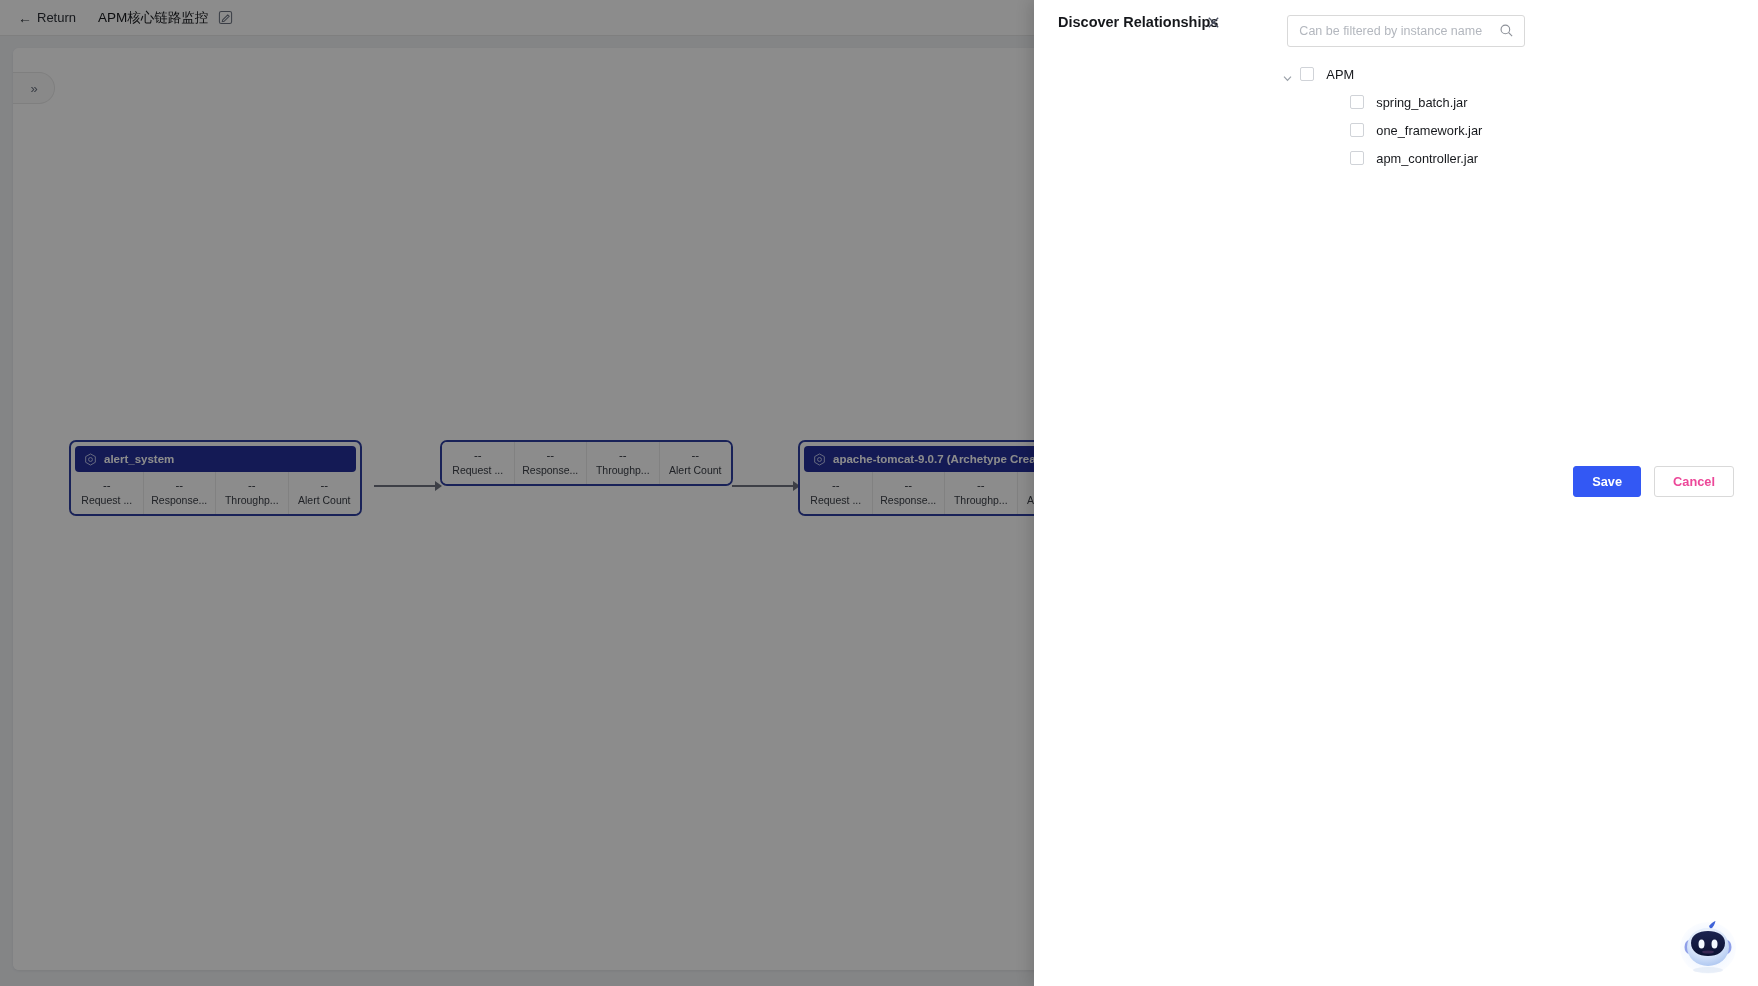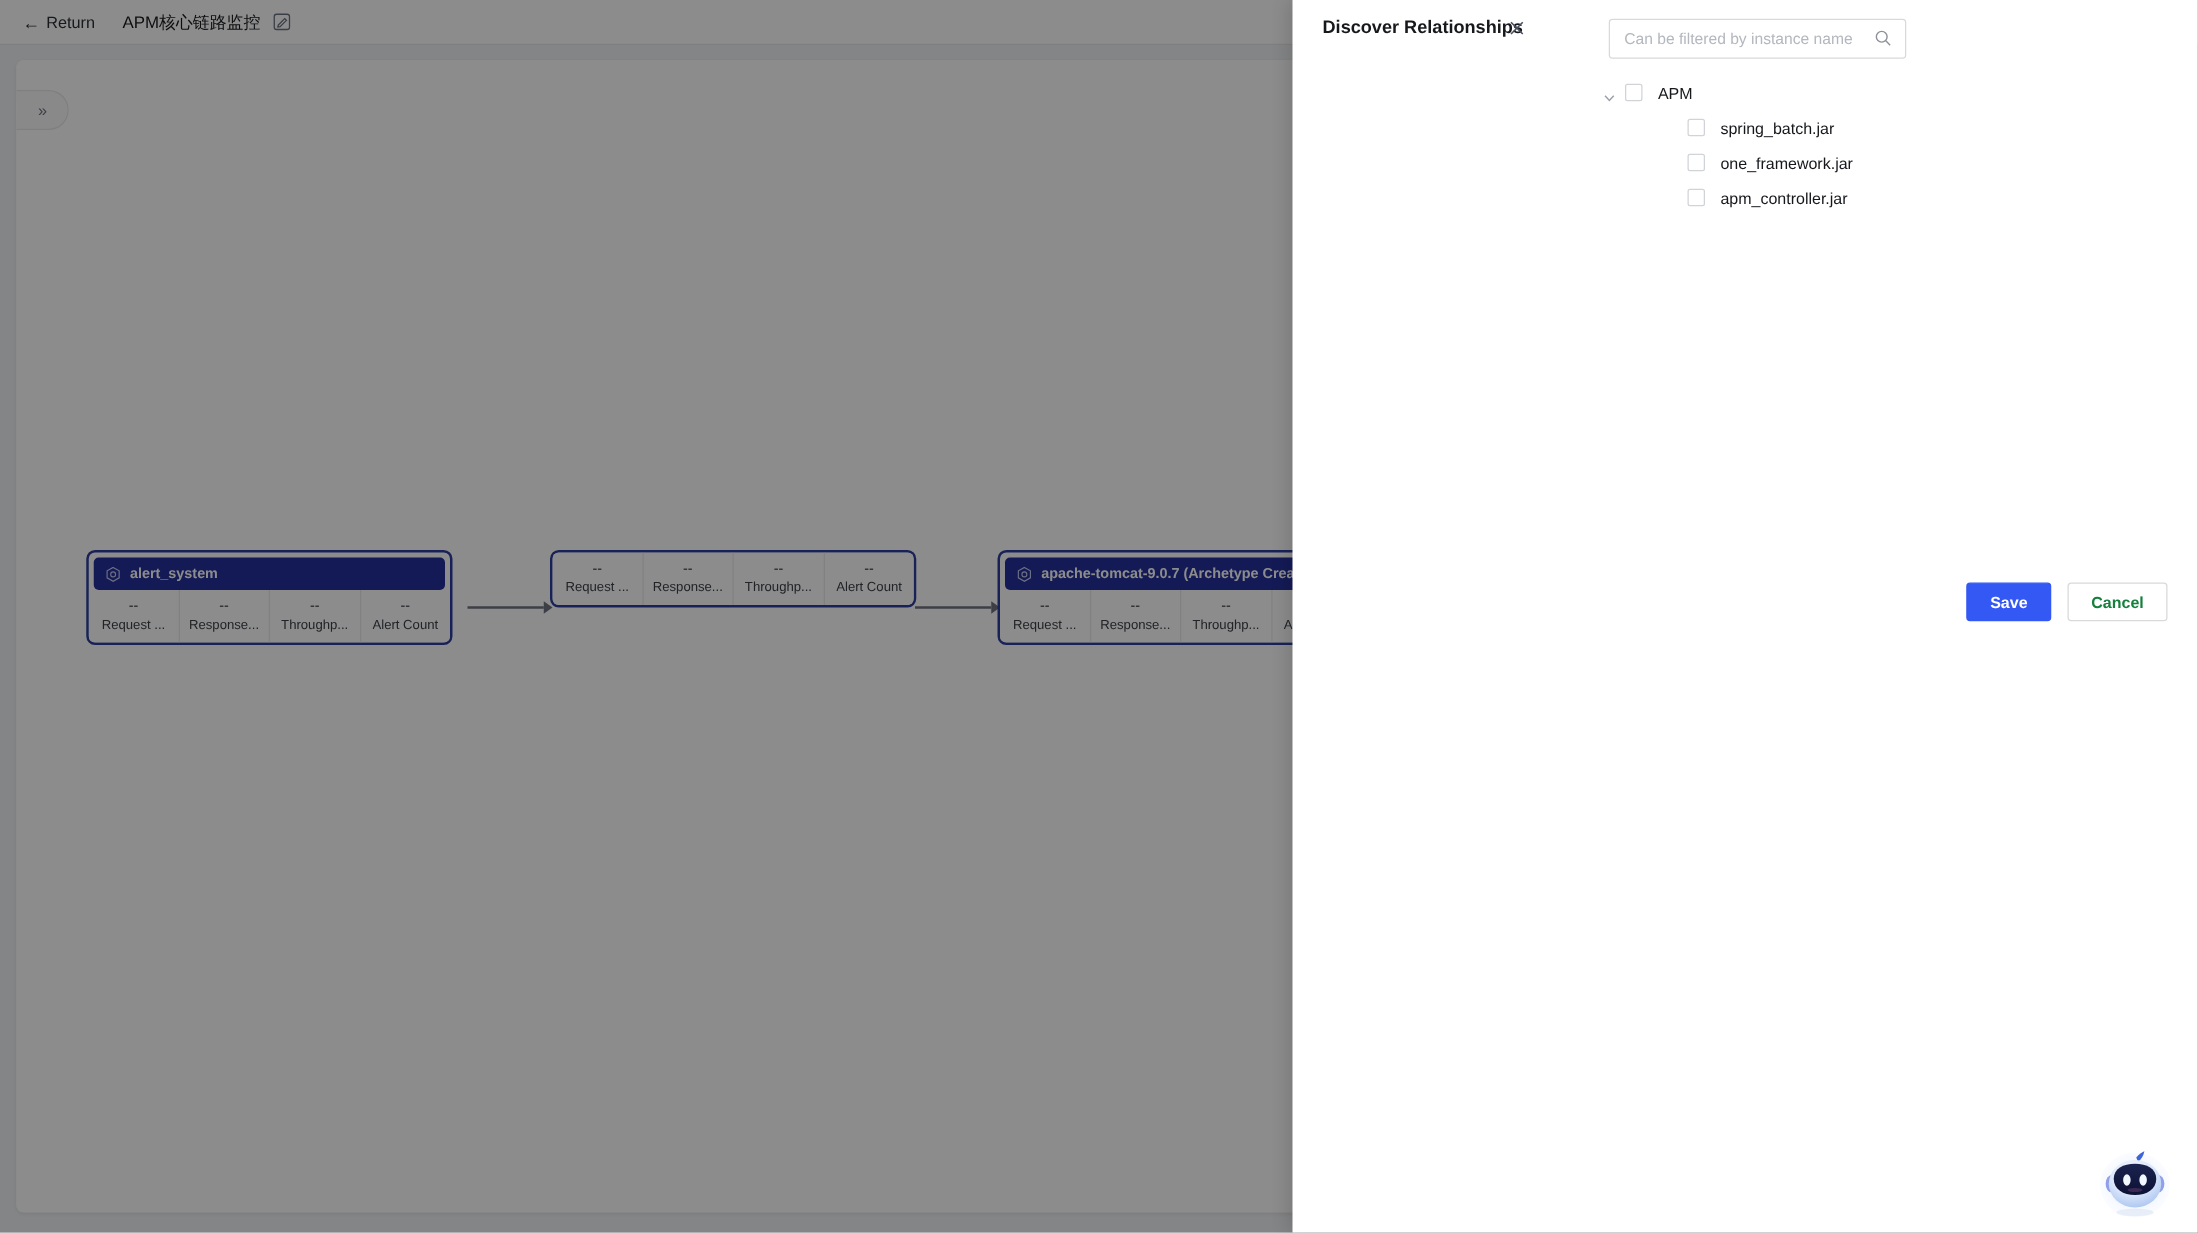--- a/index.html
+++ b/index.html
@@ -269,21 +269,21 @@
     display: inline-flex; align-items: center; justify-content: center; font-weight: bold;
   }
   #save-button {
     background: #3358f4;
     border: 1px solid #3358f4;
     color: #ffffff;
   }
   #cancel-button {
     background: #ffffff;
     border: 1px solid #d9d9d9;
-    color: #15803d;
+    color: #ec4899;
   }
 
   
   #assistant-bot {
     position: absolute;
     right: 18px; bottom: 8px;
     width: 64px; height: 60px;
     z-index: 80;
     cursor: pointer;
   }

